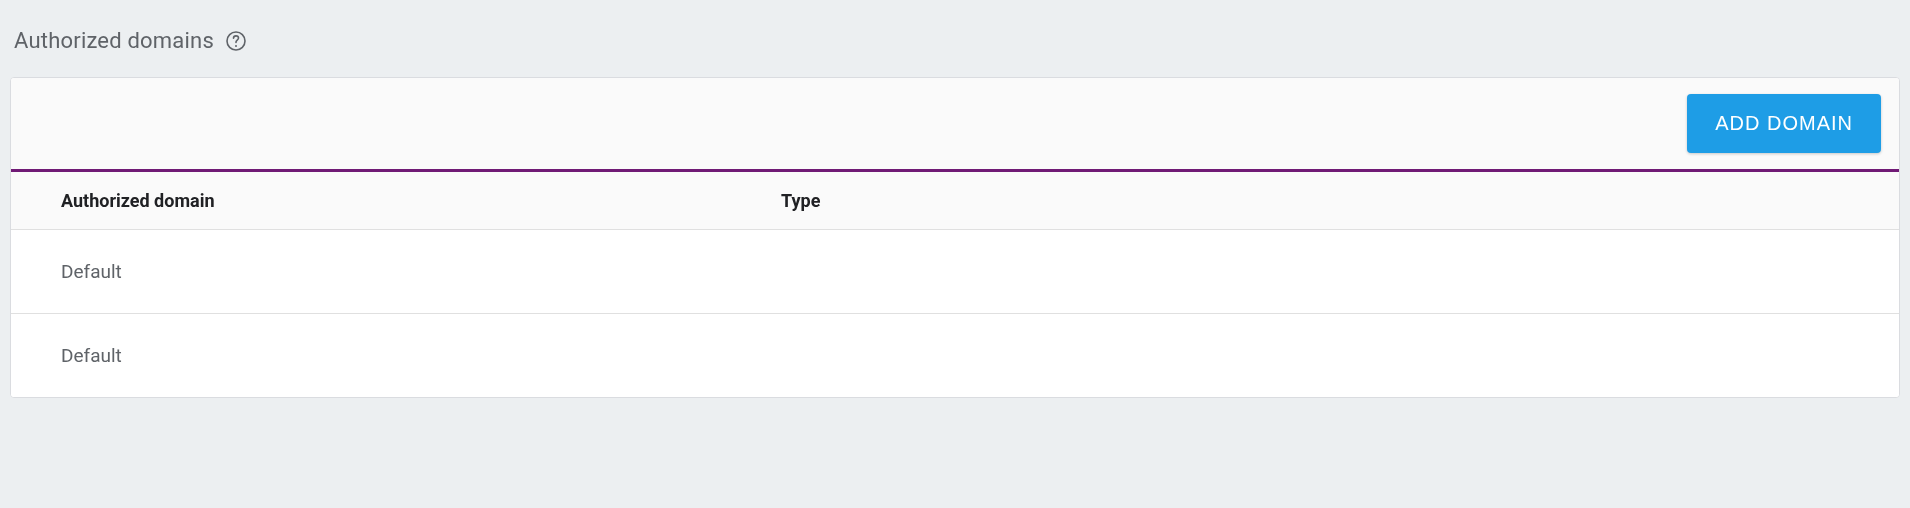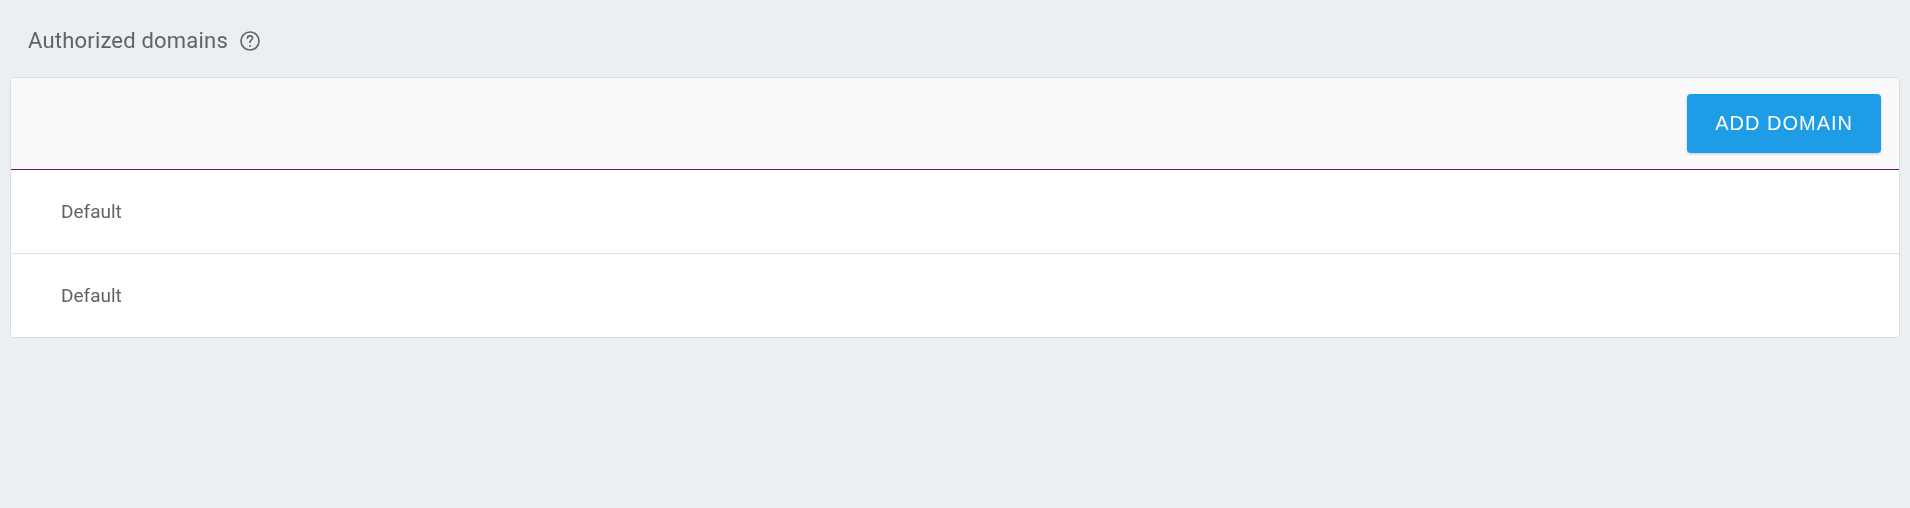--- a/index.html
+++ b/index.html
@@ -16,21 +16,20 @@
     .section-header {
       display: flex;
       align-items: center;
       padding: 18px 4px 24px 4px;
     }
     .section-title {
       font-size: 22px;
       color: #5f6368;
       font-weight: 400;
       letter-spacing: 0.2px;
-      margin-left: 14px;
     }
     .help-icon-wrap {
       margin-left: 10px;
       display: inline-flex;
       align-items: center;
       justify-content: center;
     }
     .help-icon-svg {
       width: 24px;
       height: 24px;
@@ -41,21 +40,21 @@
       background: #fff;
       border: 1px solid #dadce0;
       border-radius: 4px;
       overflow: hidden;
     }
     .card-toolbar {
       background: #fafafa;
       display: flex;
       justify-content: flex-end;
       padding: 16px 18px;
-      border-bottom: 1px solid #701a75;
+      border-bottom: 3px solid #701a75;
     }
     .add-btn {
       background: #1e9de6;
       color: #fff;
       border: none;
       font-size: 20px;
       font-weight: 500;
       letter-spacing: 1px;
       padding: 18px 28px;
       border-radius: 4px;
@@ -107,20 +106,24 @@
       <path d="M9.5 9.2c0-1.3 1.1-2.3 2.5-2.3s2.5 1 2.5 2.2c0 .9-.5 1.4-1.3 2-.8.6-1.2 1-1.2 1.9v.4" stroke-width="1.6" stroke-linecap="round"></path>
       <circle cx="12" cy="17" r="1" fill="#5f6368" stroke="none"></circle>
     </svg>
   </span>
 </div>
 
 <div class="card">
   <div class="card-toolbar">
     <button class="add-btn">ADD DOMAIN</button>
   </div>
+  <div class="table-header">
+    <div class="col-domain th">Authorized domain</div>
+    <div class="col-type th">Type</div>
+  </div>
   <div id="rows-container">
       <div class="table-row">
         <div class="col-type td">Default</div>
       </div>
       <div class="table-row">
         <div class="col-type td">Default</div>
       </div>
     </div>
 </div>
 

